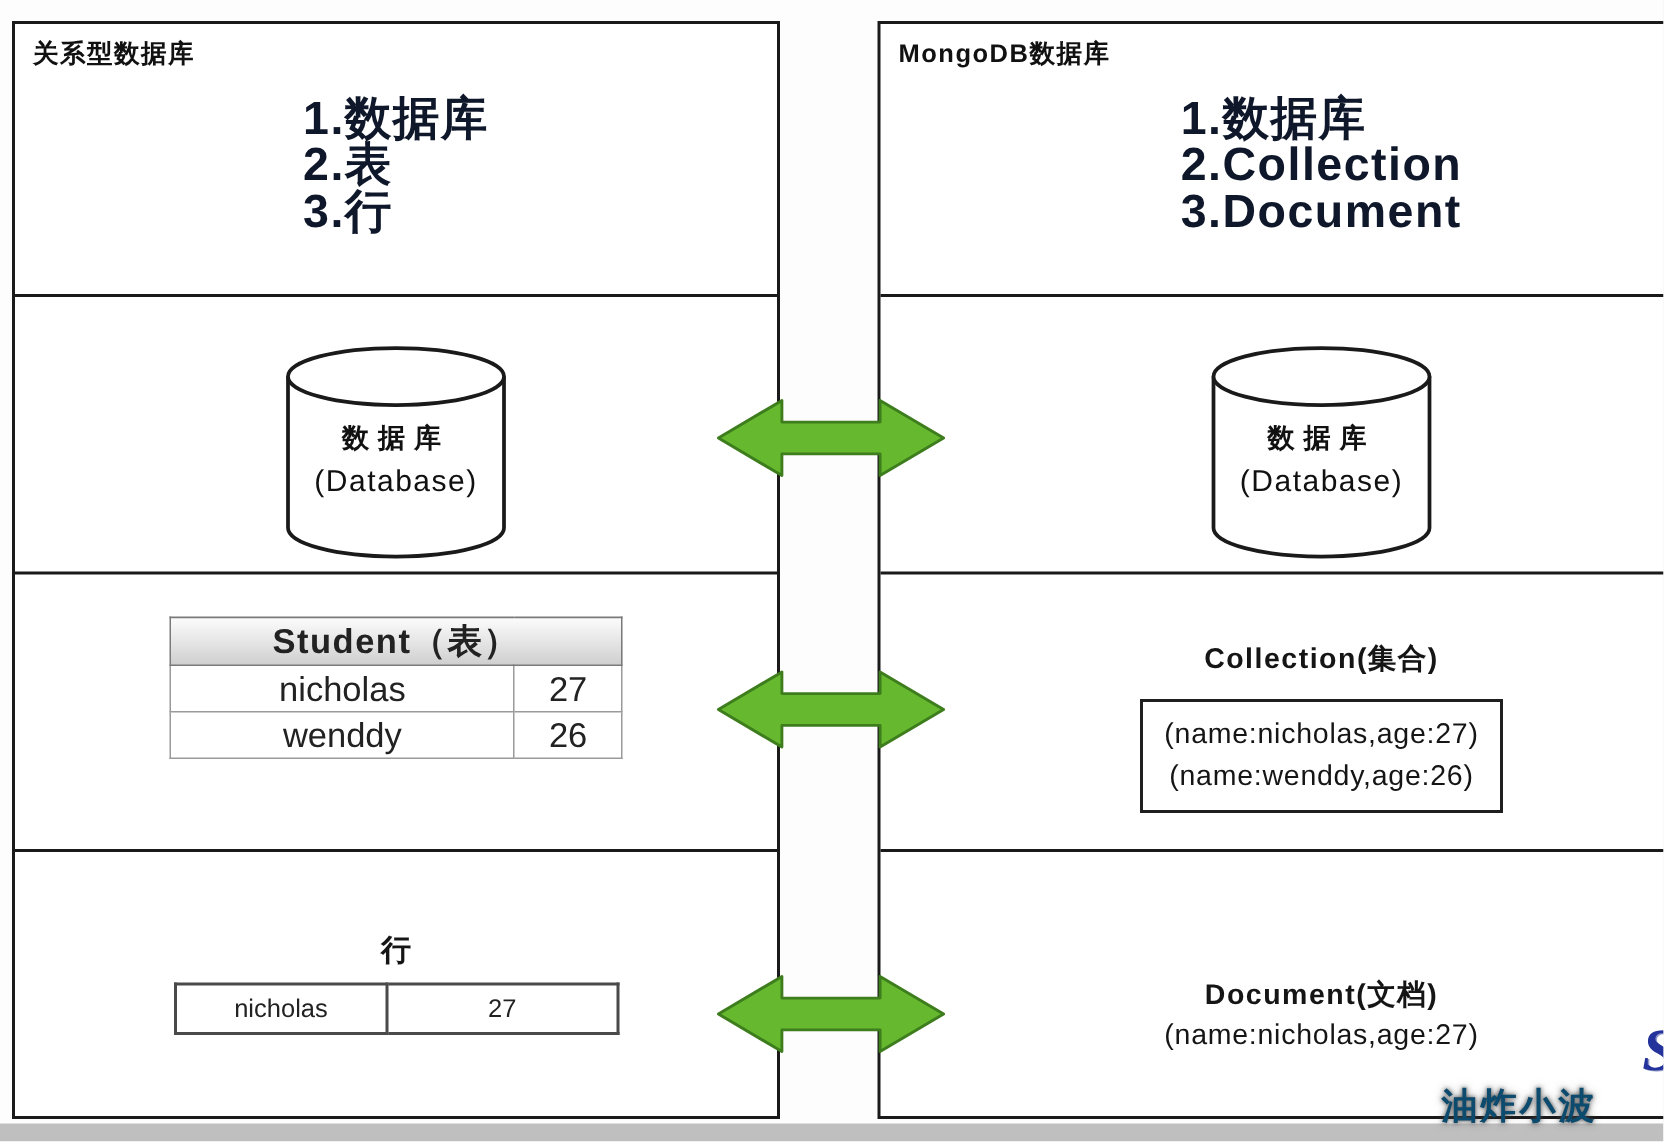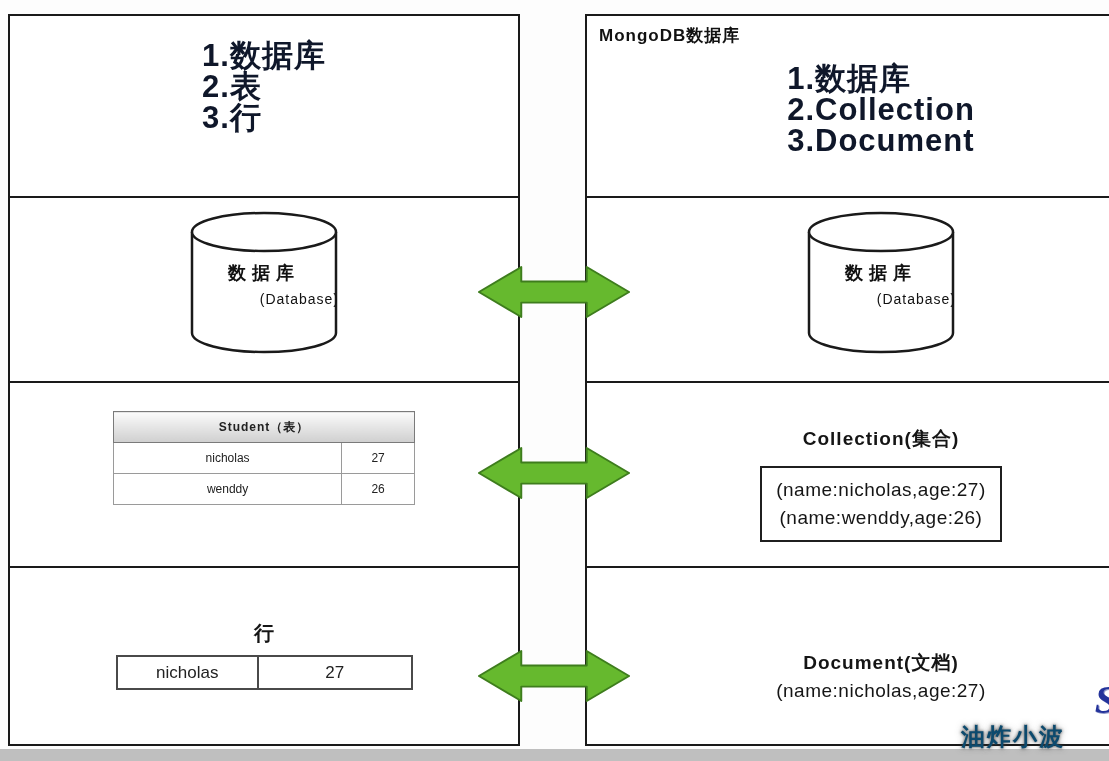--- a/index.html
+++ b/index.html
@@ -22,21 +22,21 @@
     border: 2px solid #1a1a1a;
     background: #ffffff;
     display: flex;
     flex-direction: column;
   }
   .panel.left  { left: 8px;   width: 512px; }
   .panel.right { left: 585px; width: 592px; }
 
   .section { position: relative; }
   .s1 { height: 180px; padding: 8px 12px; }
-  .s2 { height: 185px; border-top: 2px solid #1a1a1a; display: flex; justify-content: center; padding-top: 11px; }
+  .s2 { height: 185px; border-top: 2px solid #1a1a1a; display: flex; justify-content: center; padding-top: 30px; }
   .s3 { height: 185px; border-top: 2px solid #1a1a1a; display: flex; flex-direction: column; align-items: center; }
   .s4 { flex: 1;       border-top: 2px solid #1a1a1a; display: flex; flex-direction: column; align-items: center; }
 
   .panel-title {
     font-size: 17px;
     font-weight: bold;
     color: #111;
     letter-spacing: 1px;
   }
 
@@ -52,28 +52,28 @@
   }
 
   
   .cylinder { position: relative; width: 150px; height: 148px; }
   .cylinder svg { position: absolute; left: 0; top: 0; width: 100%; height: 100%; }
   .cyl-text {
     position: absolute; left: 0; top: 52px; width: 100%;
     text-align: center; color: #111;
   }
   .cyl-cn { font-size: 18px; font-weight: bold; letter-spacing: 6px; }
-  .cyl-en { font-size: 14px; margin-top: 6px; letter-spacing: 1px; text-align: right; }
+  .cyl-en { font-size: 20px; margin-top: 6px; letter-spacing: 1px; }
 
   
   .student-table {
     margin-top: 28px;
     width: 302px;
     border-collapse: collapse;
-    font-size: 12px;
+    font-size: 23px;
     color: #222;
     background: #fff;
     padding-left: 37px;
   }
   .student-table th, .student-table td {
     border: 1px solid #9a9a9a;
     height: 31px;
     text-align: center;
   }
   .student-table .t-title th {
@@ -142,20 +142,21 @@
   }
 </style>
 </head>
 <body>
 
 <div class="stage">
 
   <div class="panel left">
 
     <div class="section s1">
+      <div class="panel-title">关系型数据库</div>
       <div class="levels-wrap">
         <div class="levels">
           <div>1.数据库</div>
           <div>2.表</div>
           <div>3.行</div>
         </div>
       </div>
     </div>
 
     <div class="section s2">

